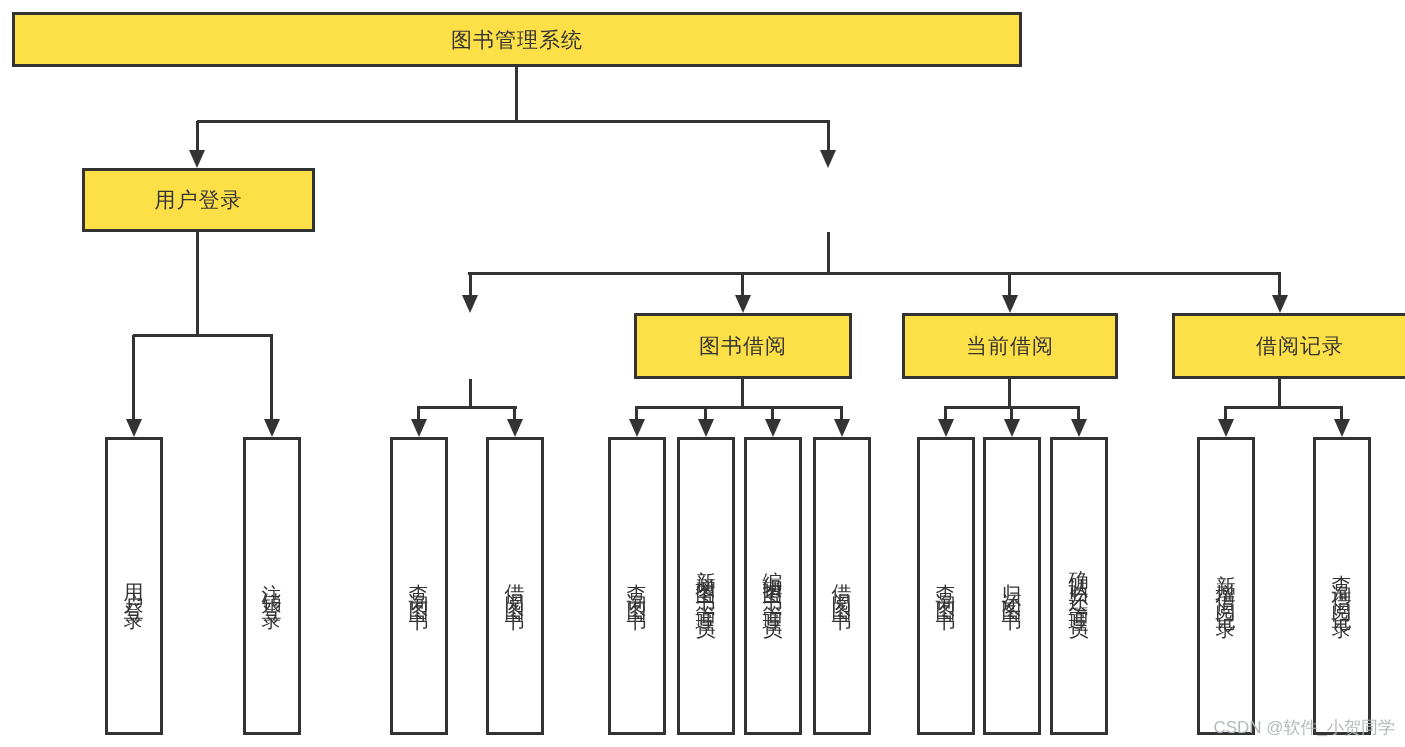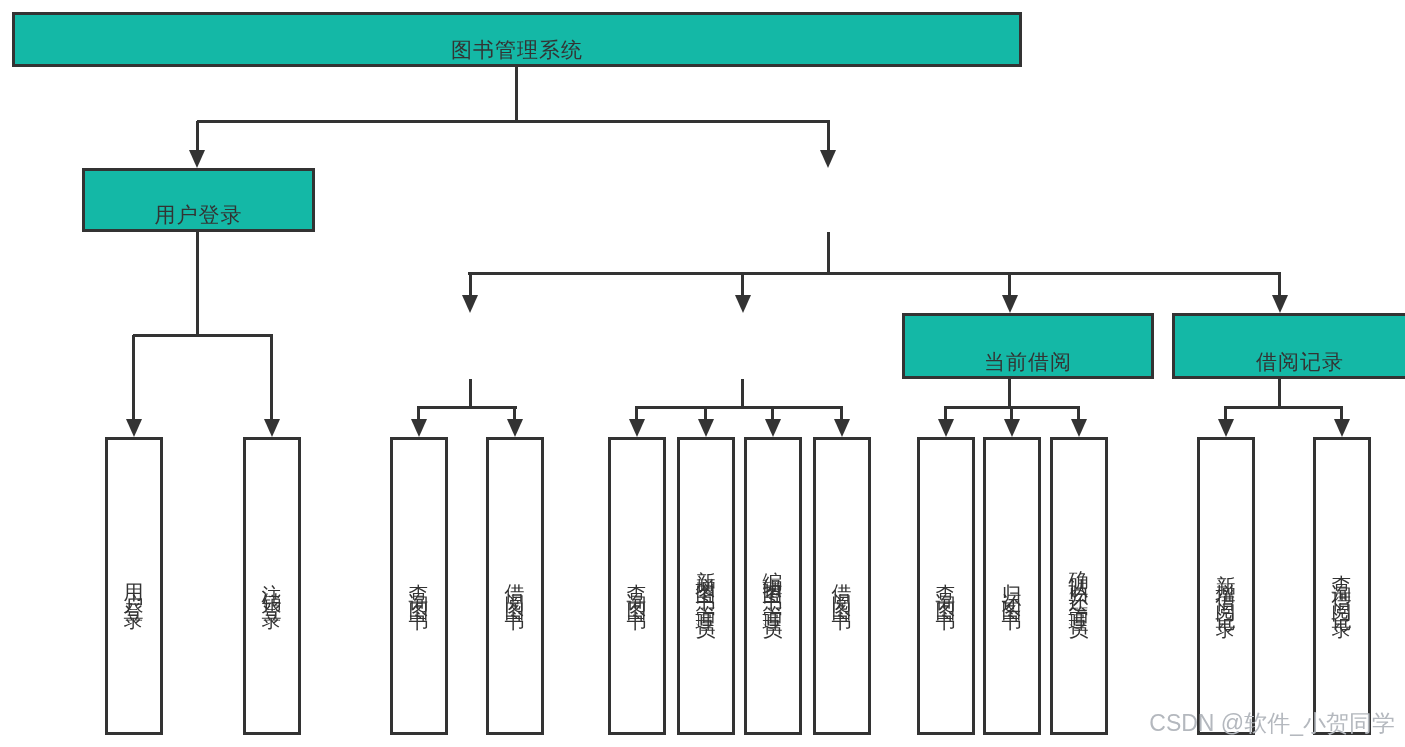--- a/index.html
+++ b/index.html
@@ -14,22 +14,22 @@
     width:1405px;height:747px;
     background:var(--bg);
     font-family:"Liberation Sans","DejaVu Sans",sans-serif;
     color:var(--text);
     overflow:hidden;
   }
   .box{
     position:absolute;
     box-sizing:border-box;
     border:3px solid var(--line);
-    background:#14b8a6;
-    display:flex;align-items:flex-end;justify-content:center;
+    background:#fde047;
+    display:flex;align-items:center;justify-content:center;
     font-size:21px;
     letter-spacing:1px;
     white-space:nowrap;
     z-index:2;
   }
   .vbox{
     position:absolute;
     box-sizing:border-box;
     border:3px solid var(--line);
     background:#fff;
@@ -49,21 +49,21 @@
   .vline{position:absolute;width:3px;background:var(--line);z-index:1;}
   .arrow{
     position:absolute;width:0;height:0;z-index:1;
     border-left:8px solid transparent;
     border-right:8px solid transparent;
     border-top:18px solid var(--line);
   }
   .watermark{
     position:absolute;
     right:10px;bottom:8px;
-    font-size:23px;
+    font-size:17px;
     color:var(--wm);
     z-index:3;
     white-space:nowrap;
   }
 </style>
 </head>
 <body>
 
 <div class="stage">
 
@@ -93,21 +93,24 @@
   <div class="hline" style="left:468px;top:272px;width:813px"></div>
   <div class="vline" style="left:469px;top:274px;height:23px"></div>
   <div class="arrow" style="left:462px;top:295px"></div>
   <div class="vline" style="left:741px;top:274px;height:23px"></div>
   <div class="arrow" style="left:735px;top:295px"></div>
   <div class="vline" style="left:1008px;top:274px;height:23px"></div>
   <div class="arrow" style="left:1002px;top:295px"></div>
   <div class="vline" style="left:1278px;top:274px;height:23px"></div>
   <div class="arrow" style="left:1272px;top:295px"></div>
 
-  <div class="box" style="left:902px;top:313px;width:252px;height:66px">
+  <div class="box" style="left:634px;top:313px;width:218px;height:66px">
+    <span>图书借阅</span>
+  </div>
+  <div class="box" style="left:902px;top:313px;width:216px;height:66px">
     <span>当前借阅</span>
   </div>
   <div class="box" style="left:1172px;top:313px;width:256px;height:66px">
     <span>借阅记录</span>
   </div>
 
   <div class="vline" style="left:469px;top:379px;height:30px"></div>
   <div class="hline" style="left:417px;top:406px;width:100px"></div>
   <div class="vline" style="left:417px;top:408px;height:13px"></div>
   <div class="arrow" style="left:411px;top:419px"></div>

